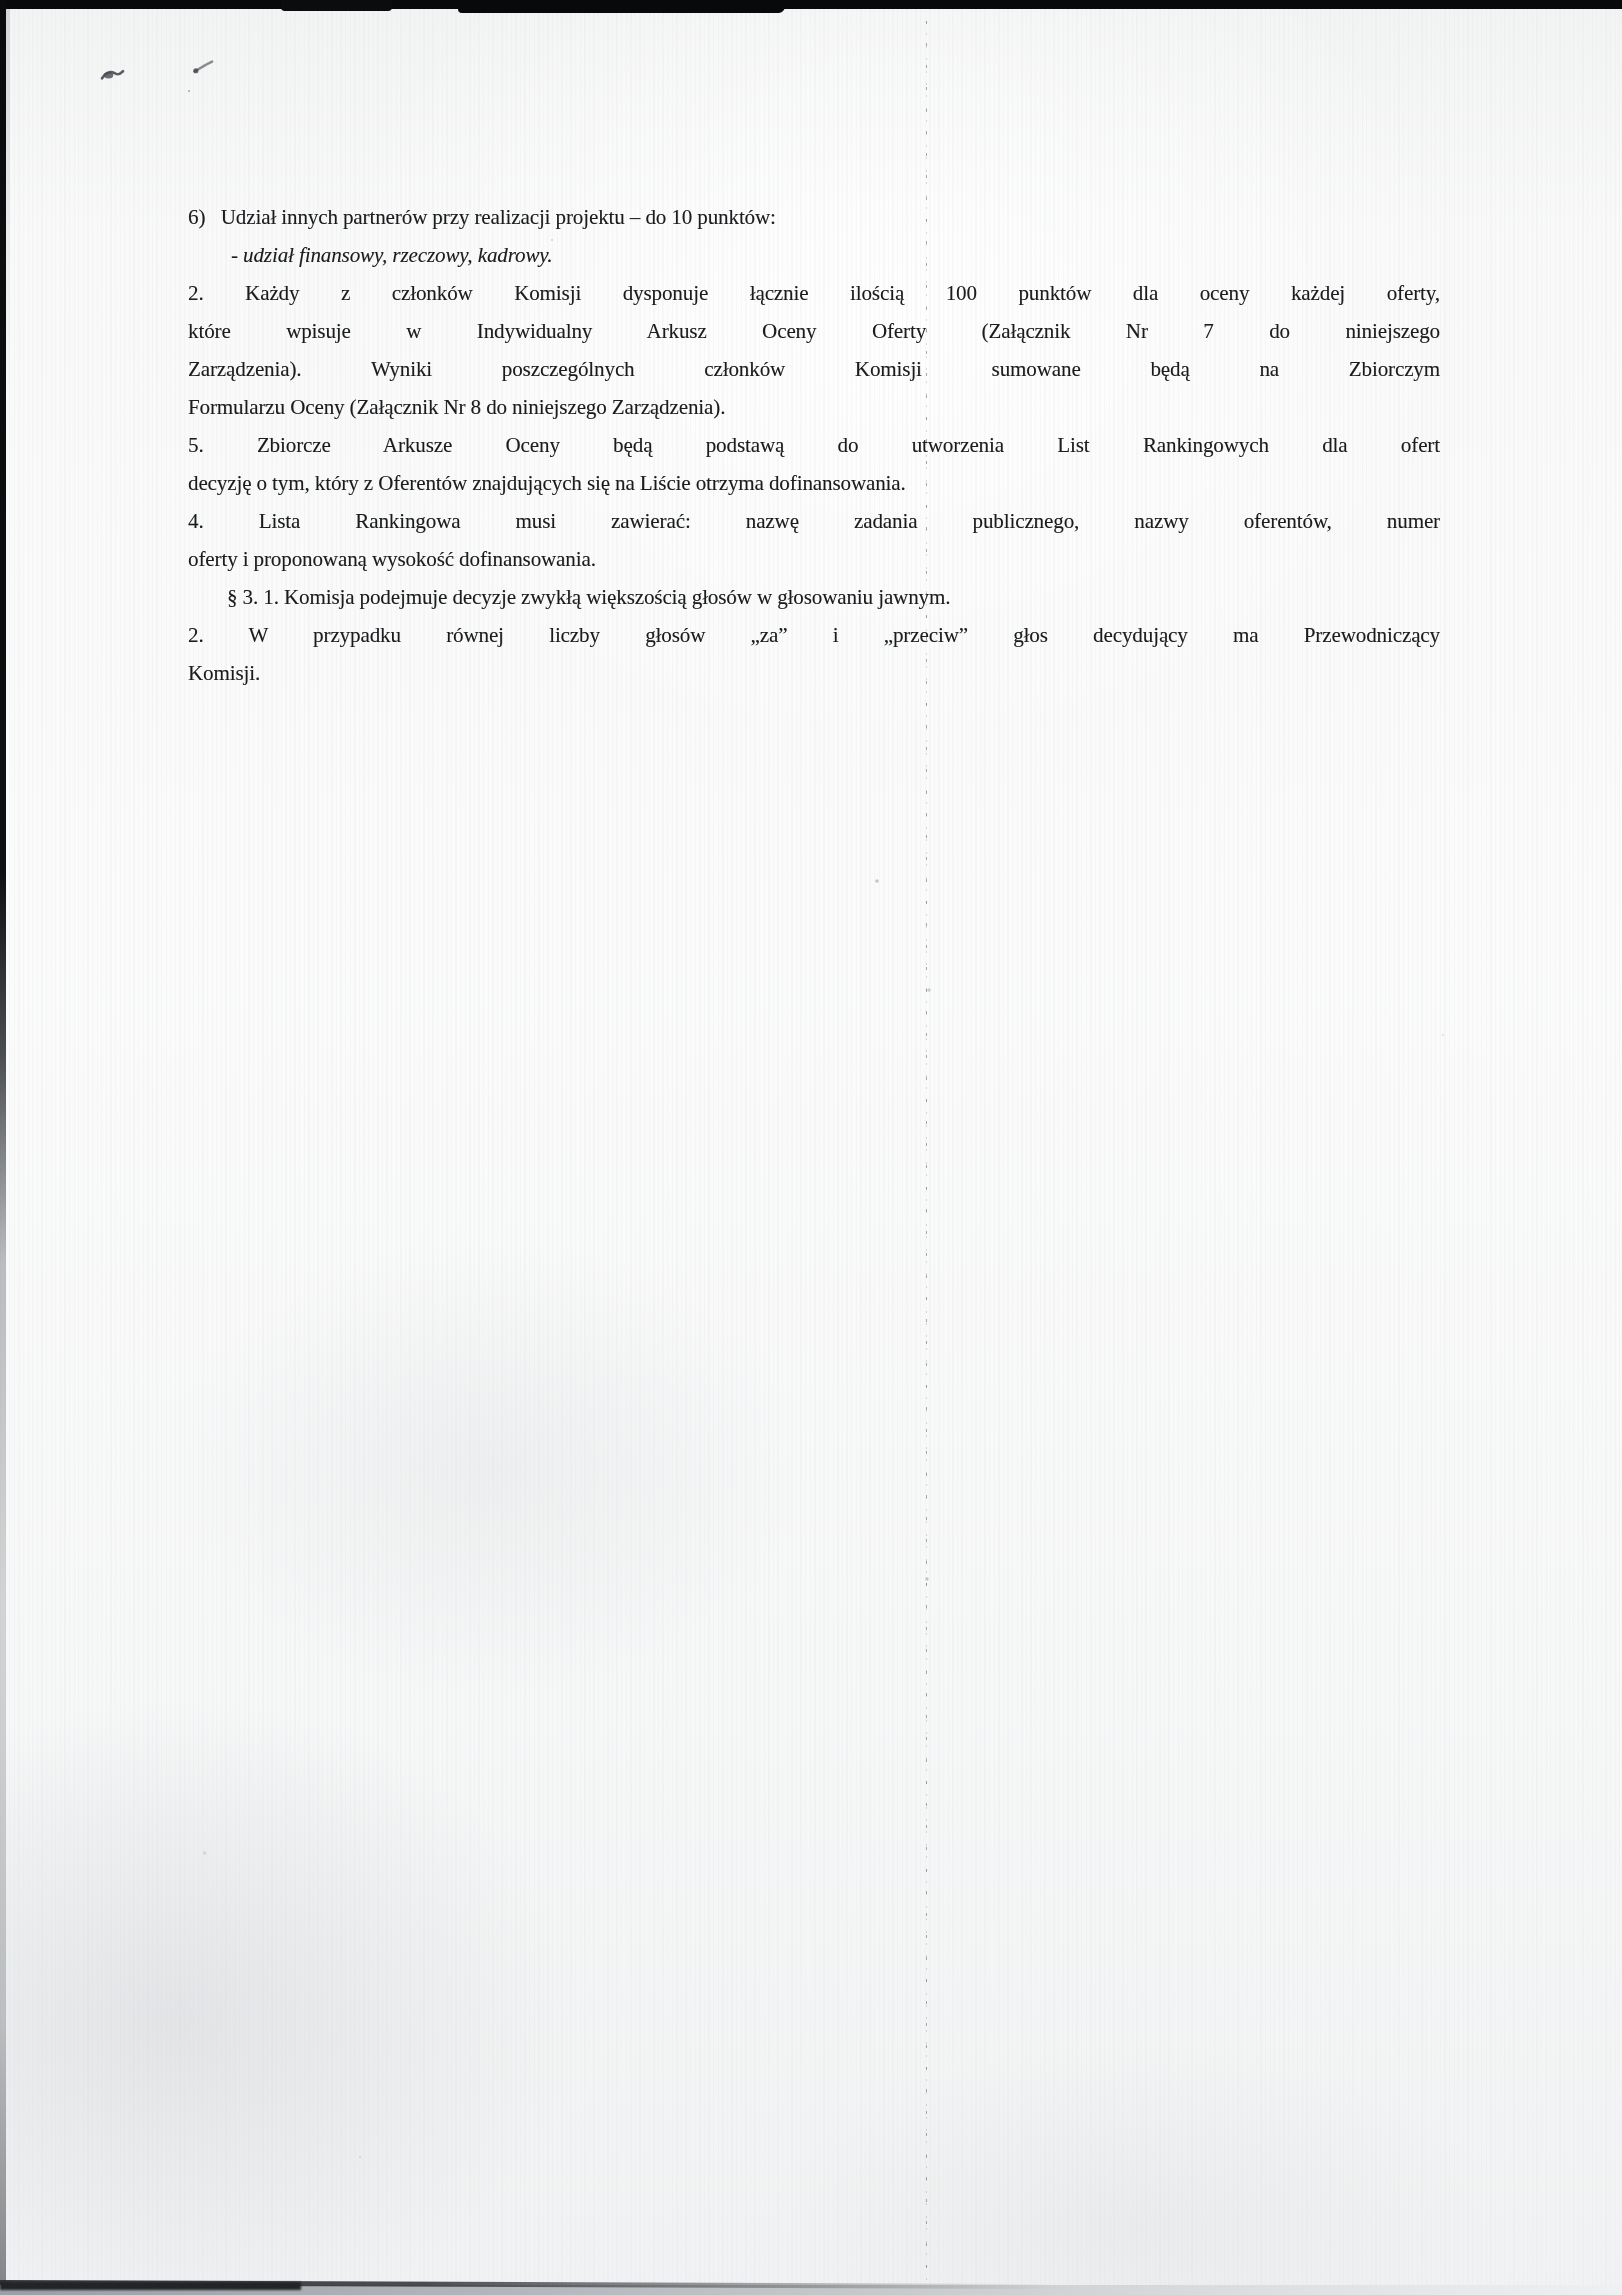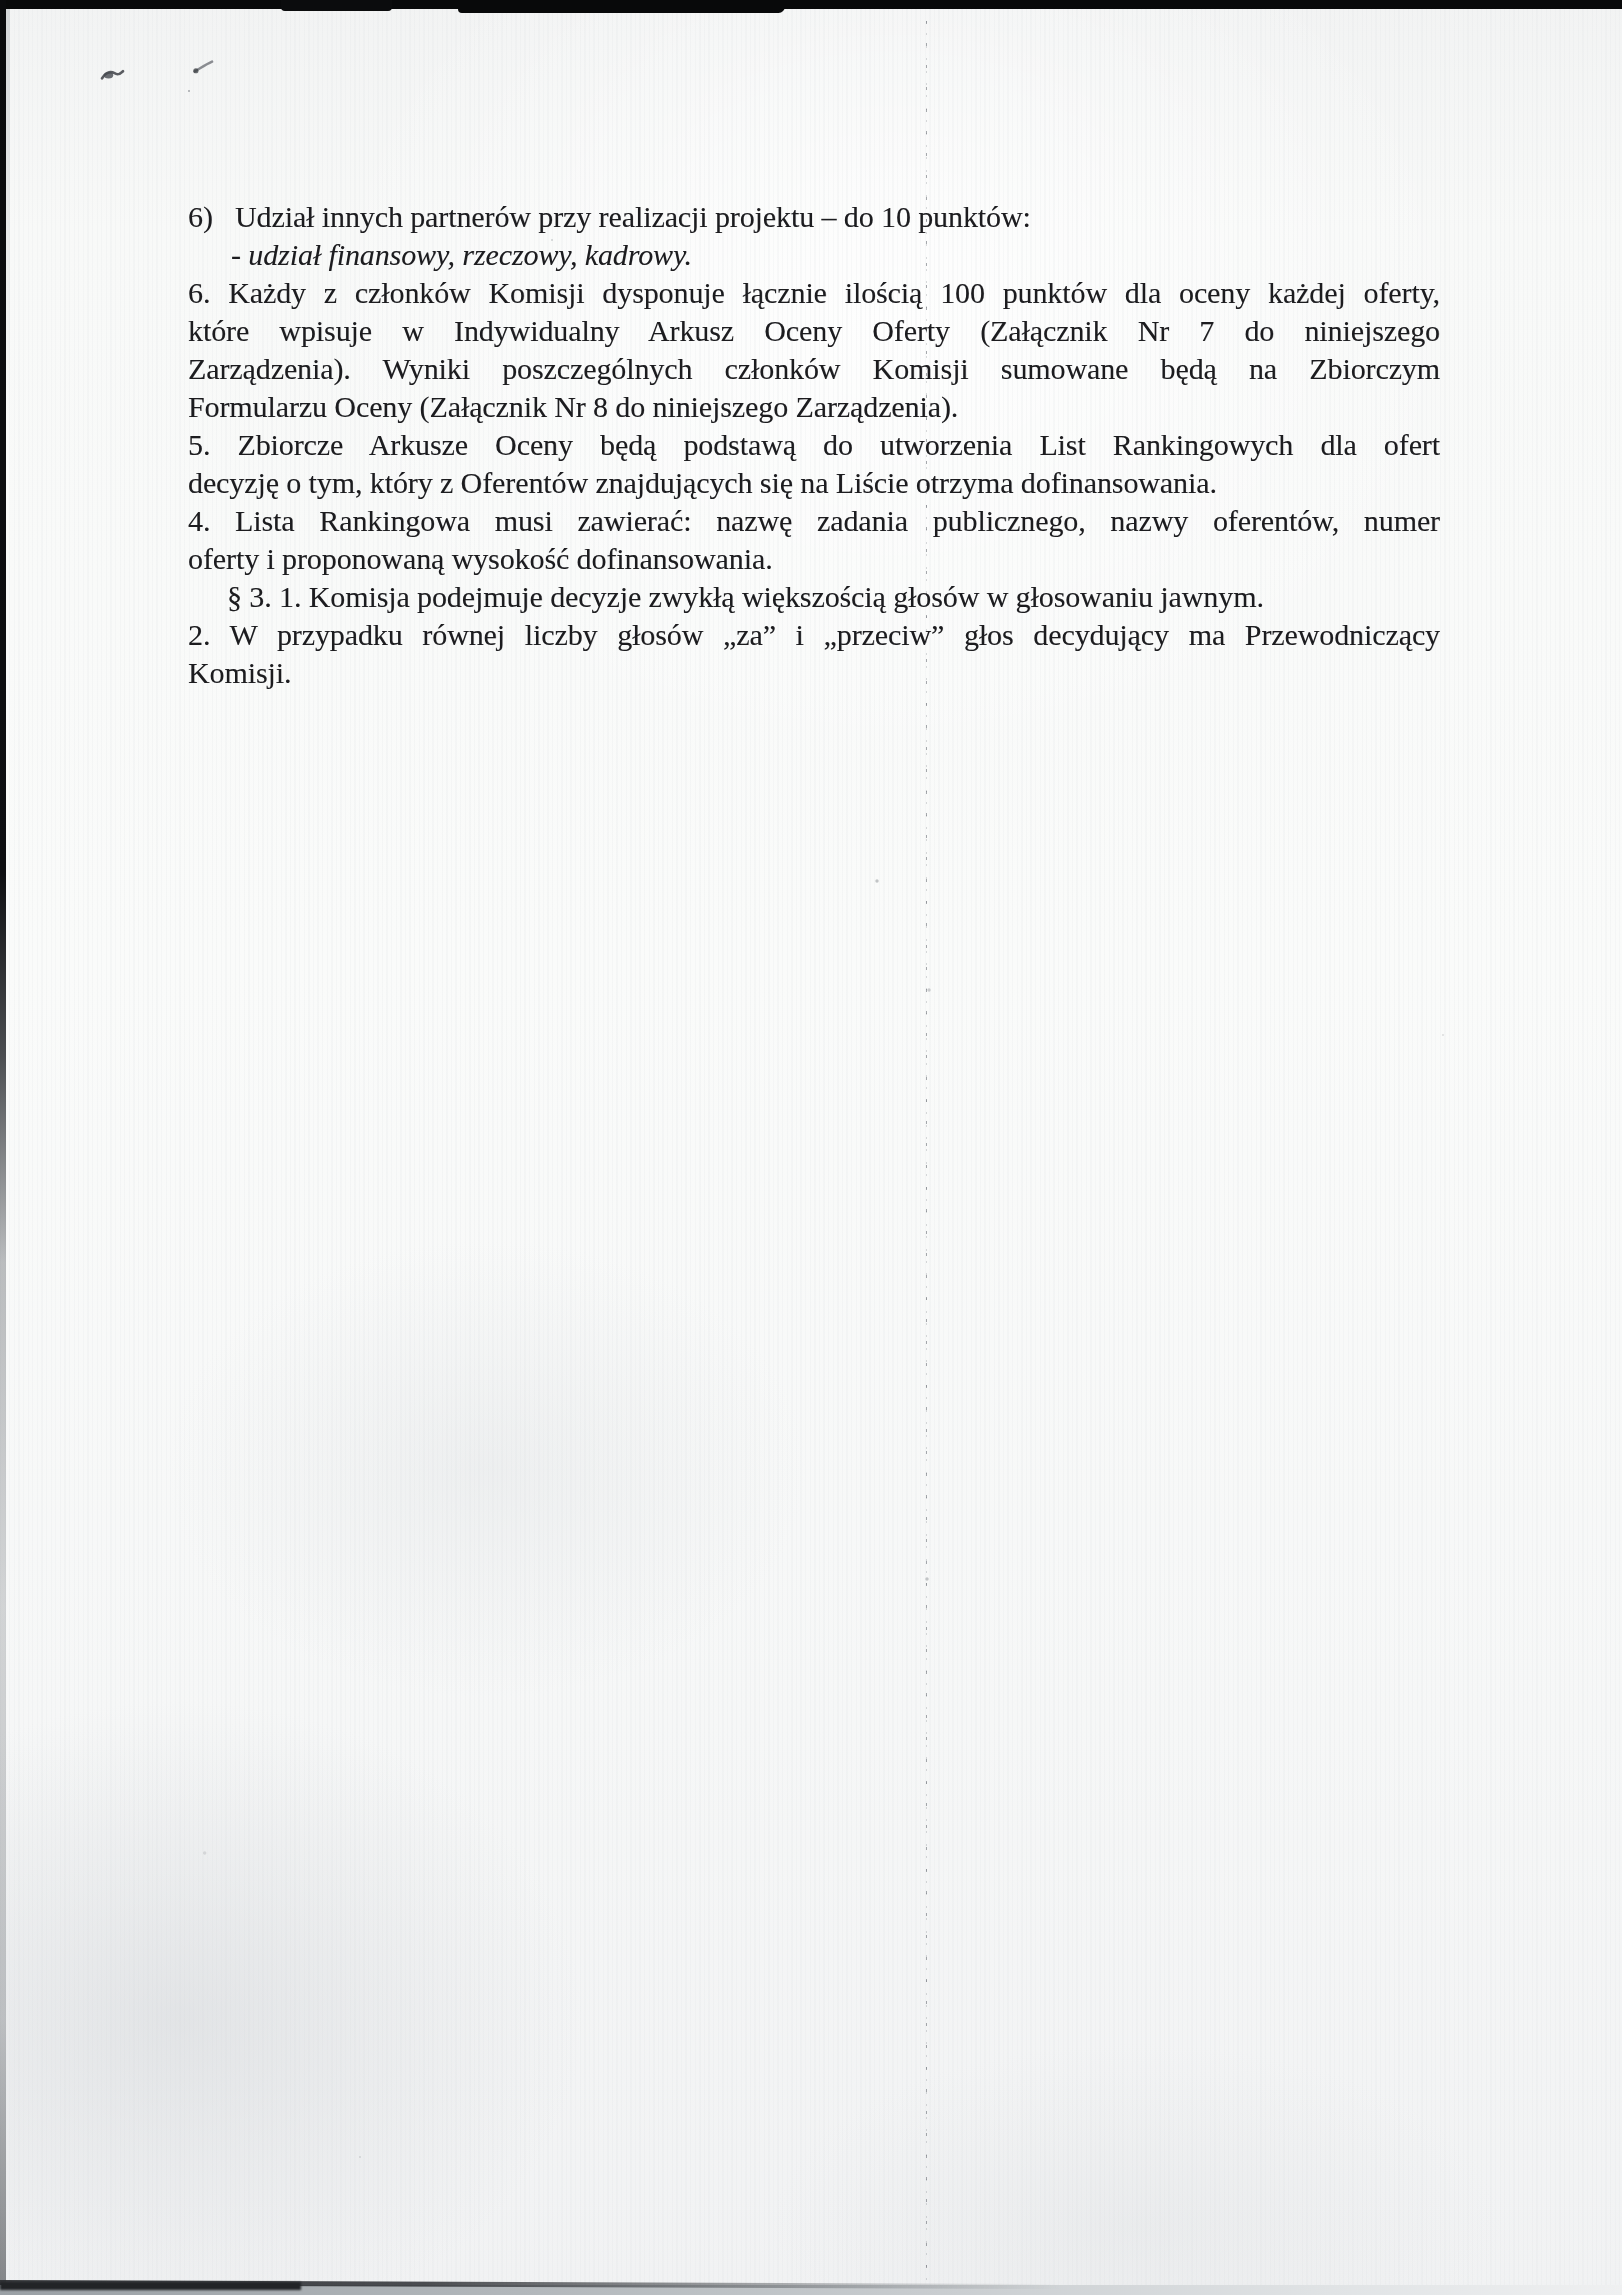--- a/index.html
+++ b/index.html
@@ -66,21 +66,21 @@
       363px 149px 0 0 rgba(130,134,138,0.35),
       738px 1488px 0 0.7px rgba(115,119,124,0.40),
       1254px 944px 0 0 rgba(145,149,153,0.30),
       15.7px 1762px 0 0.7px rgba(150,154,158,0.28),
       171px 2066px 0 0 rgba(140,144,148,0.30);
   }
 
   
   .text-block {
     position:absolute; left:188px; top:198px; width:1252px;
-    font-size:30px; line-height:38px; letter-spacing:-0.1px;
+    font-size:21px; line-height:38px; letter-spacing:-0.1px;
     color:#1c1c1f;
     text-shadow:0.3px 0.3px 0.6px rgba(30,30,36,0.32);
   }
   .ln { height:38px; overflow:hidden; white-space:normal; }
   .ln.jst { text-align:justify; text-align-last:justify; }
   .ln.ind65 { padding-left:43px;font-style:italic; }
   .ln.ind60 { padding-left:39px; }
 
   
   .bottom-gray {
@@ -120,21 +120,21 @@
   </svg>
   <svg class="pen-mark2" viewBox="0 0 34 24">
     <path d="M4 19 C 10 16, 20 9, 31 4" fill="none" stroke="rgba(92,96,102,0.7)" stroke-width="4" stroke-linecap="round"></path>
     <circle cx="6" cy="18" r="4" fill="rgba(58,61,66,0.75)"></circle>
   </svg>
   <div class="speck"></div>
 
   <div class="text-block">
     <div class="ln">6)&nbsp;&nbsp;&nbsp;Udział innych partnerów przy realizacji projektu – do 10 punktów:</div>
     <div class="ln ind65">- udział finansowy, rzeczowy, kadrowy.</div>
-    <div class="ln jst">6. Każdy z członków Komisji dysponuje łącznie ilością 100 punktów dla oceny każdej oferty,</div>
+    <div class="ln jst">2. Każdy z członków Komisji dysponuje łącznie ilością 100 punktów dla oceny każdej oferty,</div>
     <div class="ln jst">które wpisuje w Indywidualny Arkusz Oceny Oferty (Załącznik Nr 7 do niniejszego</div>
     <div class="ln jst">Zarządzenia). Wyniki poszczególnych członków Komisji sumowane będą na Zbiorczym</div>
     <div class="ln">Formularzu Oceny (Załącznik Nr 8 do niniejszego Zarządzenia).</div>
     <div class="ln jst">5. Zbiorcze Arkusze Oceny będą podstawą do utworzenia List Rankingowych dla ofert</div>
     <div class="ln">decyzję o tym, który z Oferentów znajdujących się na Liście otrzyma dofinansowania.</div>
     <div class="ln jst">4. Lista Rankingowa musi zawierać: nazwę zadania publicznego, nazwy oferentów, numer</div>
     <div class="ln">oferty i proponowaną wysokość dofinansowania.</div>
     <div class="ln ind60">§ 3. 1. Komisja podejmuje decyzje zwykłą większością głosów w głosowaniu jawnym.</div>
     <div class="ln jst">2. W przypadku równej liczby głosów „za” i „przeciw” głos decydujący ma Przewodniczący</div>
     <div class="ln">Komisji.</div>

